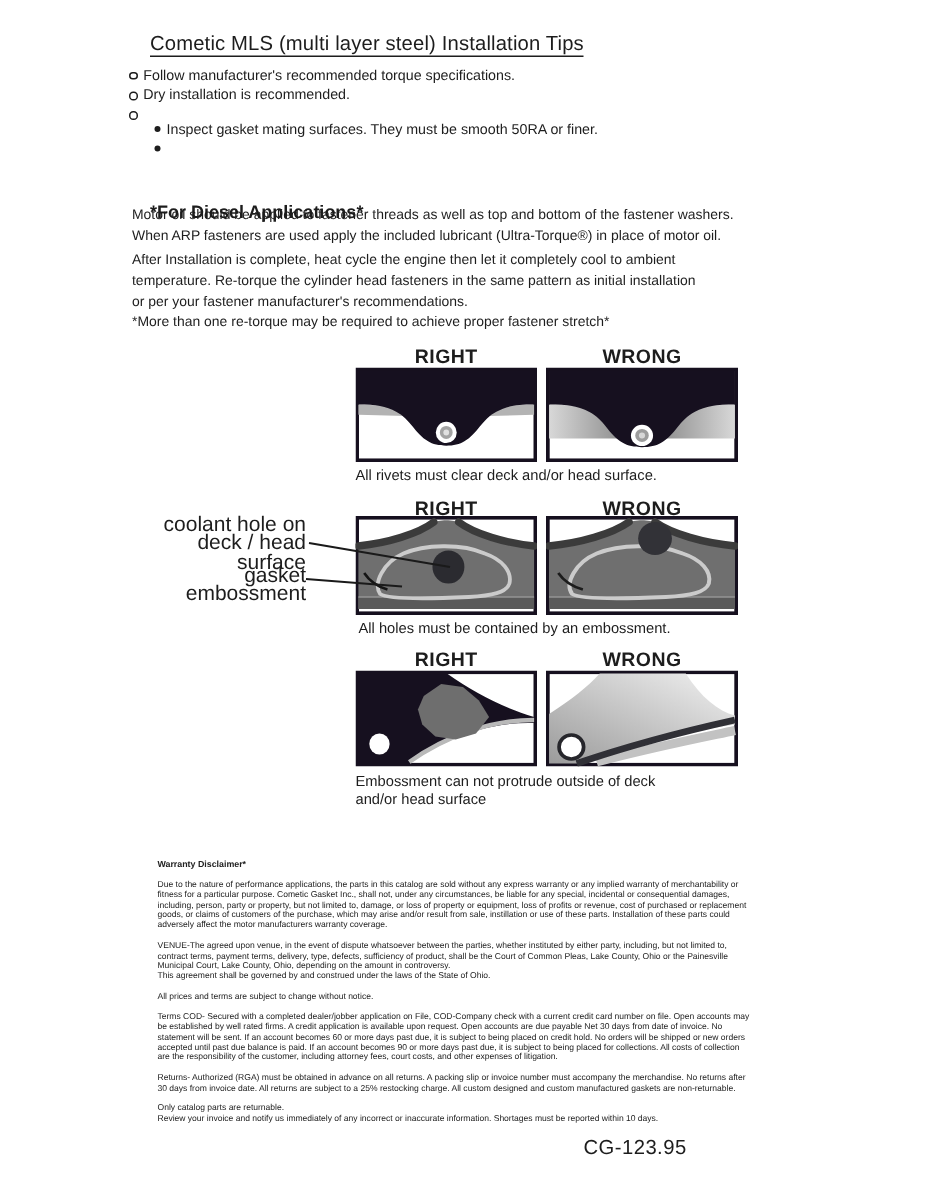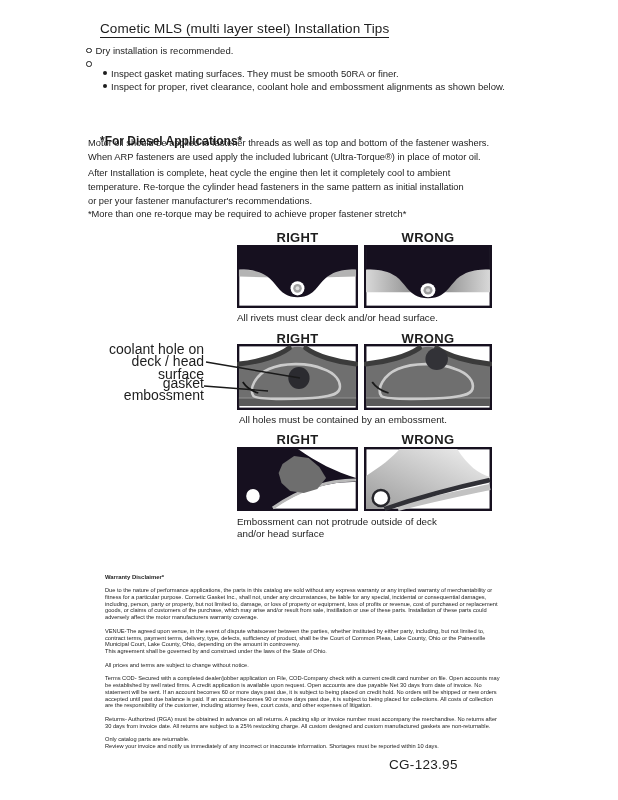--- a/index.html
+++ b/index.html
@@ -51,32 +51,35 @@
   .code{left:389px;top:757px;font-size:13.5px;letter-spacing:.3px;white-space:nowrap;}
 </style>
 </head>
 <body>
 
 <h1 class="abs title">Cometic MLS (multi layer steel) Installation Tips</h1>
 
 <div class="abs tips">
   <div class="trow">
     <span class="omark"></span>
+    <span>Follow manufacturer's recommended torque specifications.</span>
+  </div>
+  <div class="trow">
+    <span class="omark"></span>
     <span>Dry installation is recommended.</span>
   </div>
   <div class="trow">
     <span class="omark"></span>
   </div>
   <div class="trow srow">
     <span class="dmark"></span>
     <span>Inspect gasket mating surfaces.  They must be smooth 50RA or finer.</span>
   </div>
   <div class="trow srow">
     <span class="dmark"></span>
-    <span>Inspect for proper, rivet clearance, coolant hole and embossment alignments as shown below.</span>
   </div>
 </div>
 
 <h2 class="abs diesel-h">*For Diesel Applications*</h2>
 <p class="abs bodyp p1">Motor oil should be applied to fastener threads as well as top and bottom of the fastener washers.
 When ARP fasteners are used apply the included lubricant (Ultra-Torque®) in place of motor oil.</p>
 <p class="abs bodyp p2">After Installation is complete, heat cycle the engine then let it completely cool to ambient
 temperature. Re-torque the cylinder head fasteners in the same pattern as initial installation
 or per your fastener manufacturer's recommendations.</p>
 <div class="abs note">*More than one re-torque may be required to achieve proper fastener stretch*</div>

